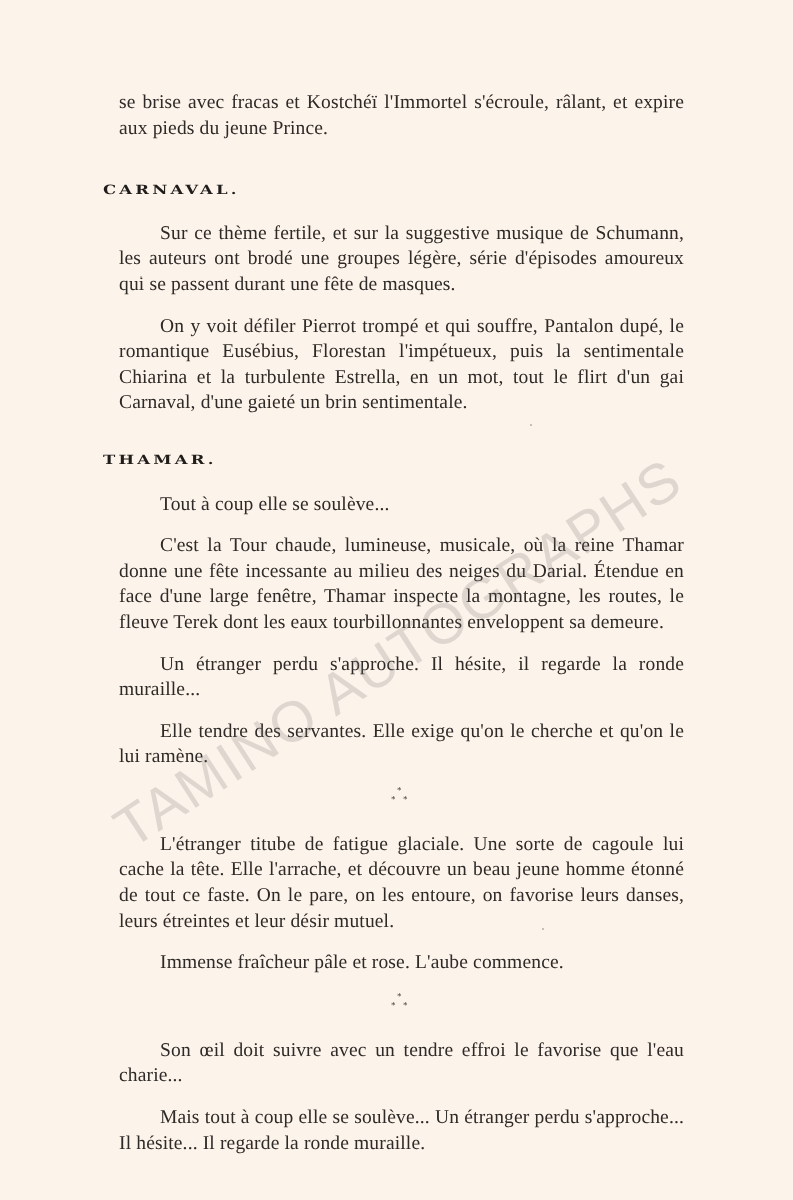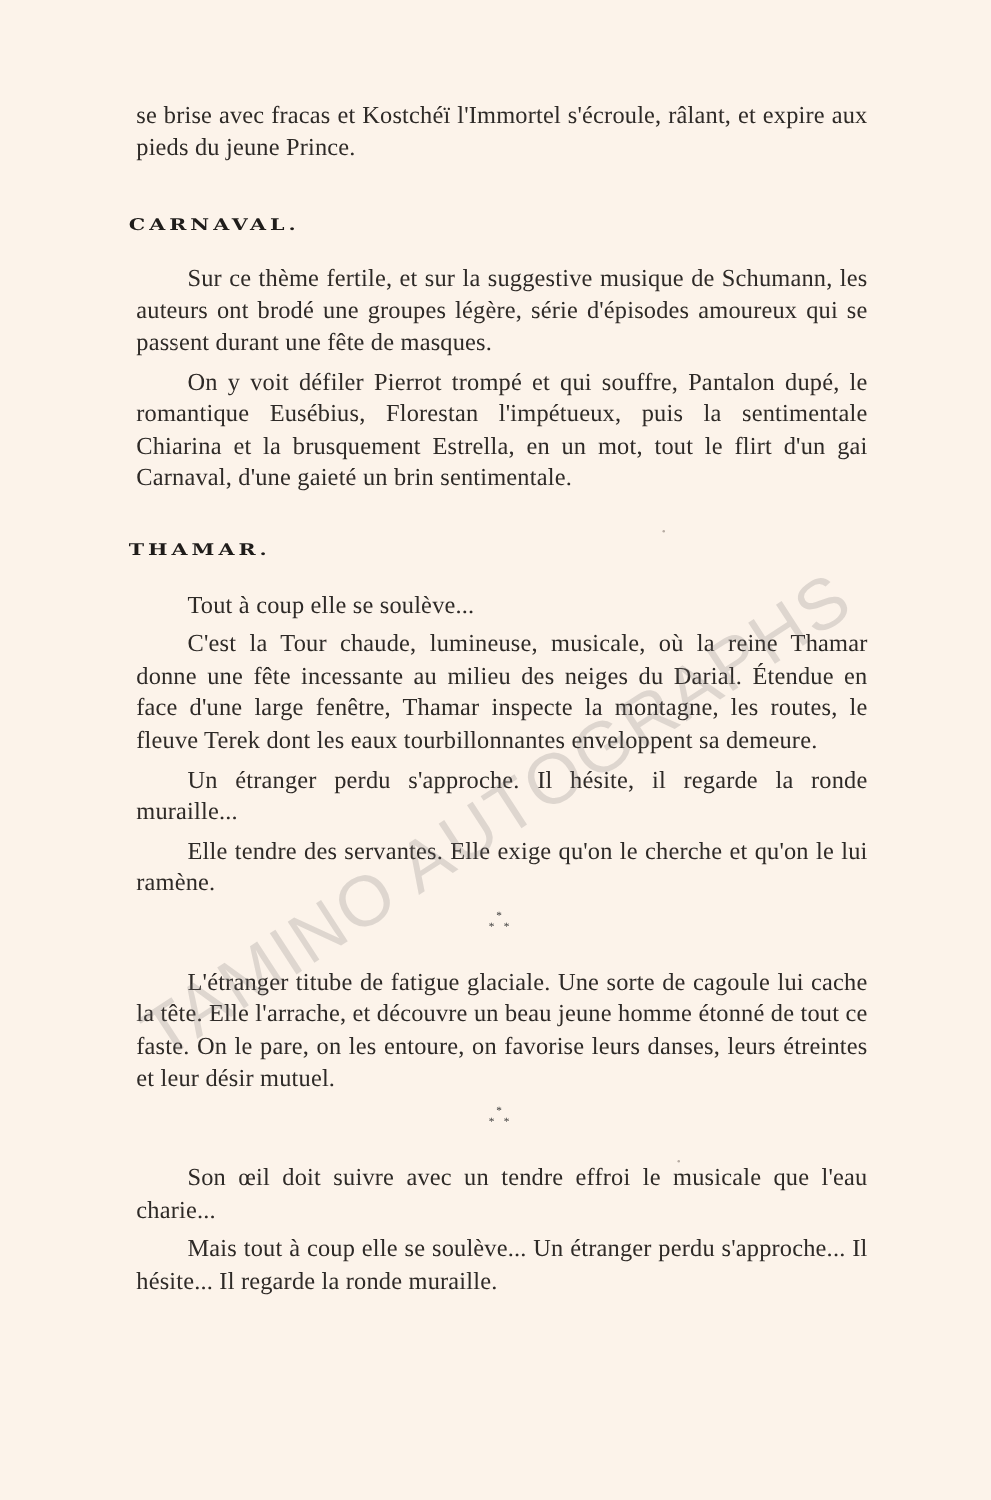--- a/index.html
+++ b/index.html
@@ -19,21 +19,21 @@
       position: absolute;
       left: 103px;
       top: 74px;
       width: 597px;
       font-size: 19.5px;
       line-height: 25.6px;
       letter-spacing: 0.15px;
       text-rendering: geometricPrecision;
     }
     .para {
-      margin: 6px;
+      margin: 16px;
       text-align: justify;
       text-align-last: left;
       text-indent: 0;
     }
     .para.indent {
       text-indent: 41px;
     }
     .heading {
       margin: 0;
       font-family: "DejaVu Serif", "Liberation Serif", serif;
@@ -90,43 +90,44 @@
   </style>
 </head>
 <body>
 
 <div class="page">
 
   <p class="para">se brise avec fracas et Kostchéï l'Immortel s'écroule, râlant, et expire aux pieds du jeune Prince.</p>
 
   <h2 class="heading carnaval">CARNAVAL.</h2>
   <p class="para indent">Sur ce thème fertile, et sur la suggestive musique de Schumann, les auteurs ont brodé une groupes légère, série d'épisodes amoureux qui se passent durant une fête de masques.</p>
-  <p class="para indent">On y voit défiler Pierrot trompé et qui souffre, Pantalon dupé, le romantique Eusébius, Florestan l'impétueux, puis la sentimentale Chiarina et la brusquement Estrella, en un mot, tout le flirt d'un gai Carnaval, d'une gaieté un brin sentimentale.</p>
+  <p class="para indent">On y voit défiler Pierrot trompé et qui souffre, Pantalon dupé, le romantique Eusébius, Florestan l'impétueux, puis la sentimentale Chiarina et la turbulente Estrella, en un mot, tout le flirt d'un gai Carnaval, d'une gaieté un brin sentimentale.</p>
 
   <h2 class="heading thamar">THAMAR.</h2>
   <p class="para indent">Tout à coup elle se soulève...</p>
   <p class="para indent">C'est la Tour chaude, lumineuse, musicale, où la reine Thamar donne une fête incessante au milieu des neiges du Darial. Étendue en face d'une large fenêtre, Thamar inspecte la montagne, les routes, le fleuve Terek dont les eaux tourbillonnantes enveloppent sa demeure.</p>
   <p class="para indent">Un étranger perdu s'approche. Il hésite, il regarde la ronde muraille...</p>
   <p class="para indent">Elle tendre des servantes. Elle exige qu'on le cherche et qu'on le lui ramène.</p>
 
   <div class="asterism">
     <span class="a1">*</span>
     <span class="a2">*</span>
     <span class="a3">*</span>
   </div>
 
   <p class="para indent">L'étranger titube de fatigue glaciale. Une sorte de cagoule lui cache la tête. Elle l'arrache, et découvre un beau jeune homme étonné de tout ce faste. On le pare, on les entoure, on favorise leurs danses, leurs étreintes et leur désir mutuel.</p>
+  <p class="para indent">Immense fraîcheur pâle et rose. L'aube commence.</p>
 
   <div class="asterism">
     <span class="a1">*</span>
     <span class="a2">*</span>
     <span class="a3">*</span>
   </div>
 
-  <p class="para indent">Son œil doit suivre avec un tendre effroi le musicale que l'eau charie...</p>
+  <p class="para indent">Son œil doit suivre avec un tendre effroi le favorise que l'eau charie...</p>
   <p class="para indent">Mais tout à coup elle se soulève... Un étranger perdu s'approche... Il hésite... Il regarde la ronde muraille.</p>
 </div>
 
 <div class="watermark">TAMINO AUTOGRAPHS</div>
 
 <span class="speck" style="left:140px;top:276px;"></span>
 <span class="speck" style="left:530px;top:424px;"></span>
 <span class="speck" style="left:542px;top:928px;"></span>
 
 </body></html>

